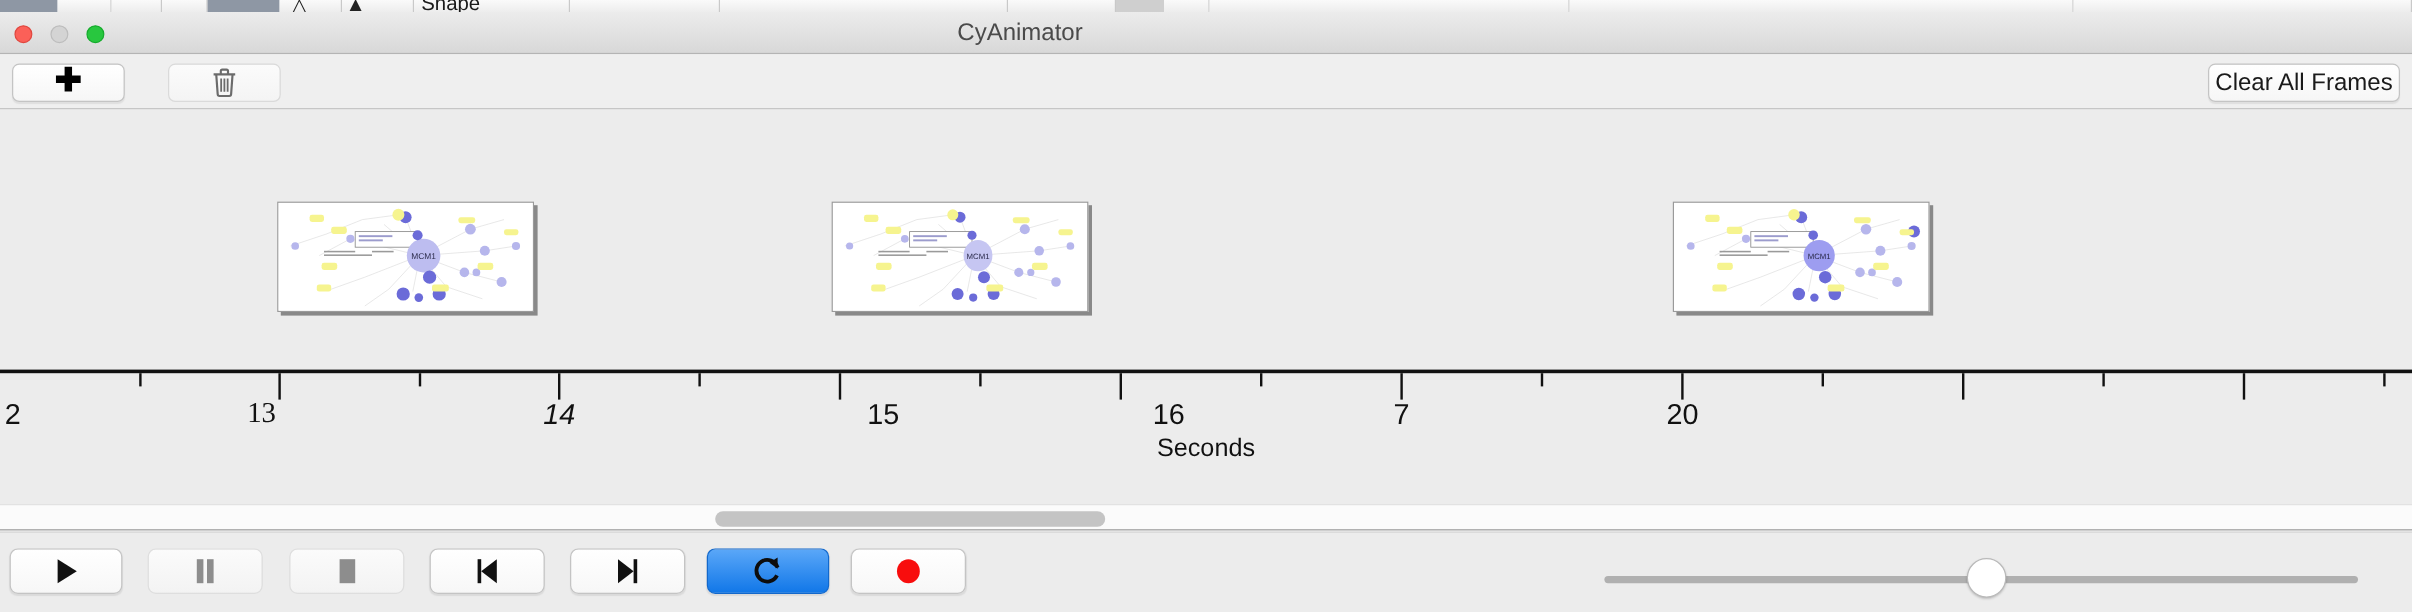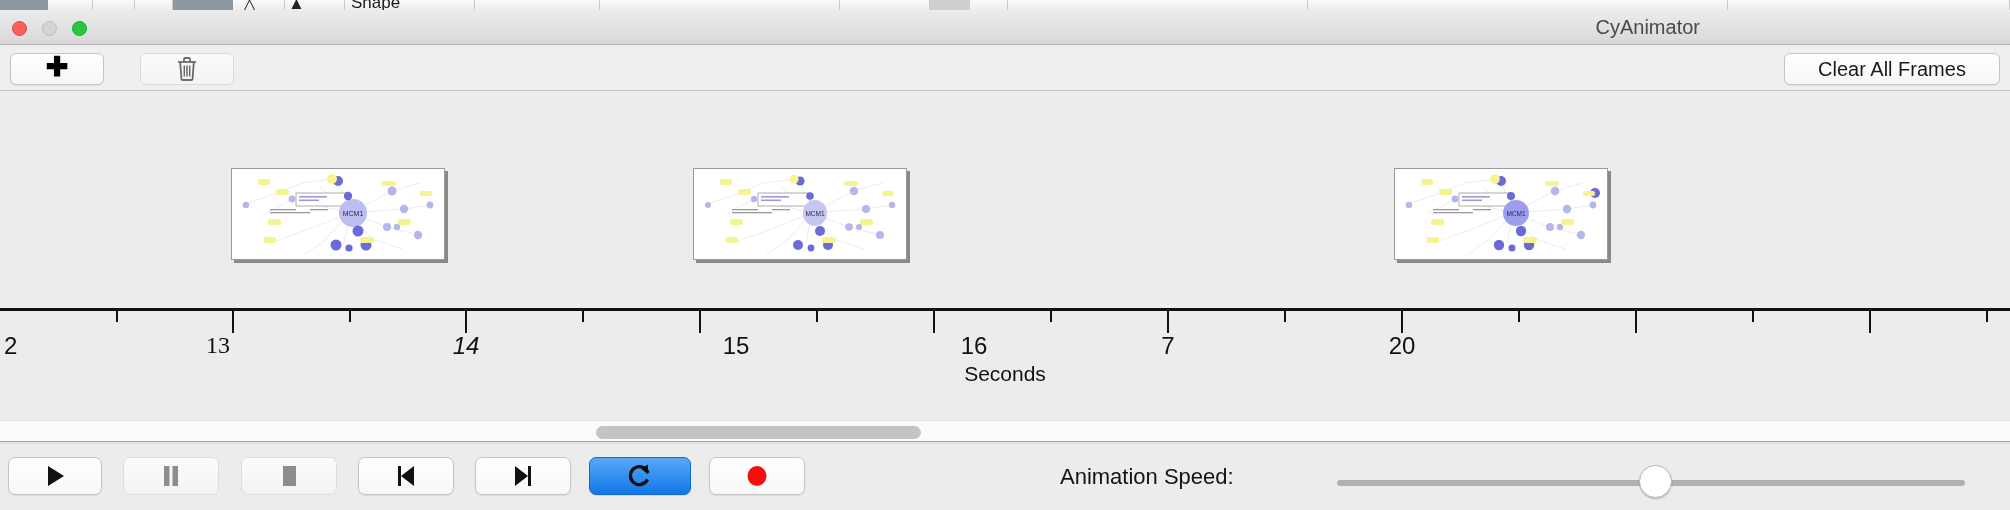--- a/index.html
+++ b/index.html
@@ -50,21 +50,21 @@
   }
   .traffic {
     position: absolute; top: 11px; display: block;
     width: 15px; height: 15px; border-radius: 50%;
   }
   .tl-close  { left: 12px;  background: #fb6058; border: 1px solid #e0473f; }
   .tl-min    { left: 42px;  background: #d4d4d4; border: 1px solid #bdbdbd; }
   .tl-max    { left: 72px;  background: #28c73f; border: 1px solid #16ac2d; }
   .title-text {
     position: absolute; left: 0; top: 0; width: 1700px; height: 35px;
-    line-height: 35px; text-align: right;
+    line-height: 35px; text-align: center;
     font-size: 20px; color: #4a4a4a;
     font-family: "Liberation Sans", sans-serif;
   }
 
   
   .toolbar {
     position: absolute; left: 0; top: 46px; width: 2010px; height: 45px;
     background: #efefef;
     border-bottom: 1px solid #c6c6c6;
   }
@@ -78,21 +78,21 @@
     cursor: default;
     user-select: none;
   }
   .btn-dim {
     background: linear-gradient(#fbfbfb, #f4f4f4);
     border: 1px solid #dadada;
     box-shadow: none;
   }
   .btn-add   { left: 10px;  top: 7px;  width: 94px; height: 32px; }
   .btn-del   { left: 140px; top: 7px;  width: 94px; height: 32px; }
-  .btn-clear { right: 10px; top: 7px;  width: 216px; height: 32px;
+  .btn-clear { right: 10px; top: 7px;  width: 160px; height: 32px;
                font-size: 20px; color: #1a1a1a; }
 
   .plus-glyph { font-size: 27px; font-weight: bold; line-height: 1; color: #000; margin-top:-3px;}
 
   
   .framearea {
     position: absolute; left: 0; top: 92px; width: 2010px; height: 208px;
     background: #ececec;
   }
 
@@ -472,19 +472,18 @@
         <polygon points="21,2.5 21,12 14.2,7" fill="#0d0d0d"></polygon>
       </svg>
     </div>
 
     <div class="cbtn" style="left:709px; width:96px;">
       <svg width="26" height="26" viewBox="0 0 26 26">
         <ellipse cx="13" cy="13" rx="9.5" ry="10" fill="#f80d0d"></ellipse>
       </svg>
     </div>
 
-    <div class="speed-label" style="top:20px;">Animation Speed:</div>
   </div>
 
   <div class="slider-track"></div>
   <div class="slider-thumb"></div>
 
 </div>
 
 </body></html>

